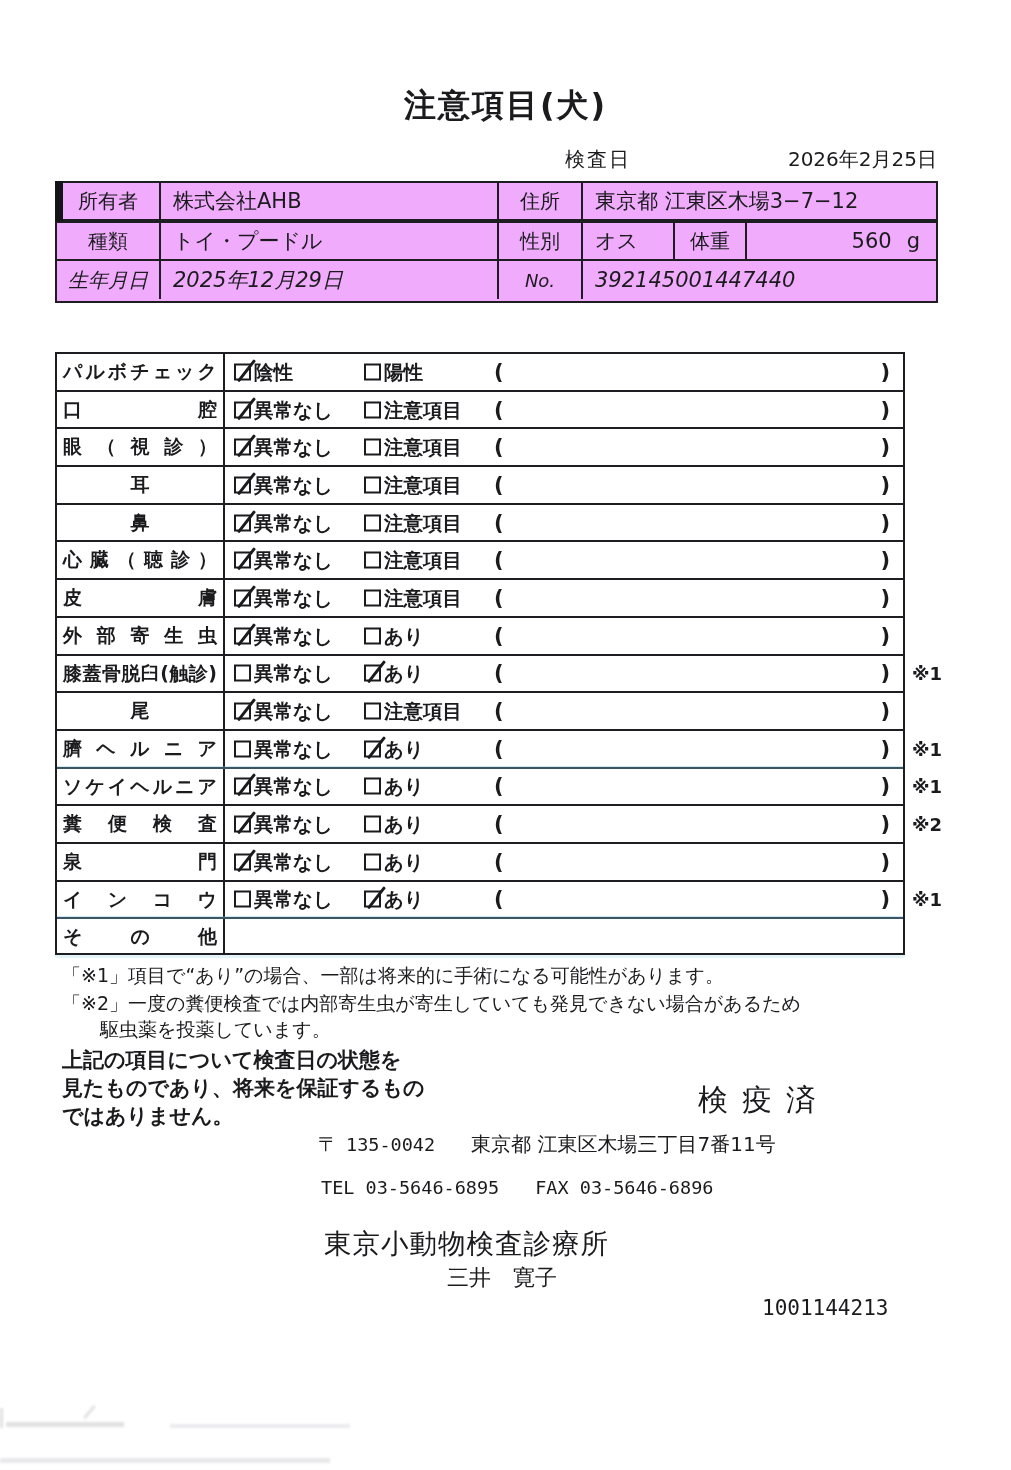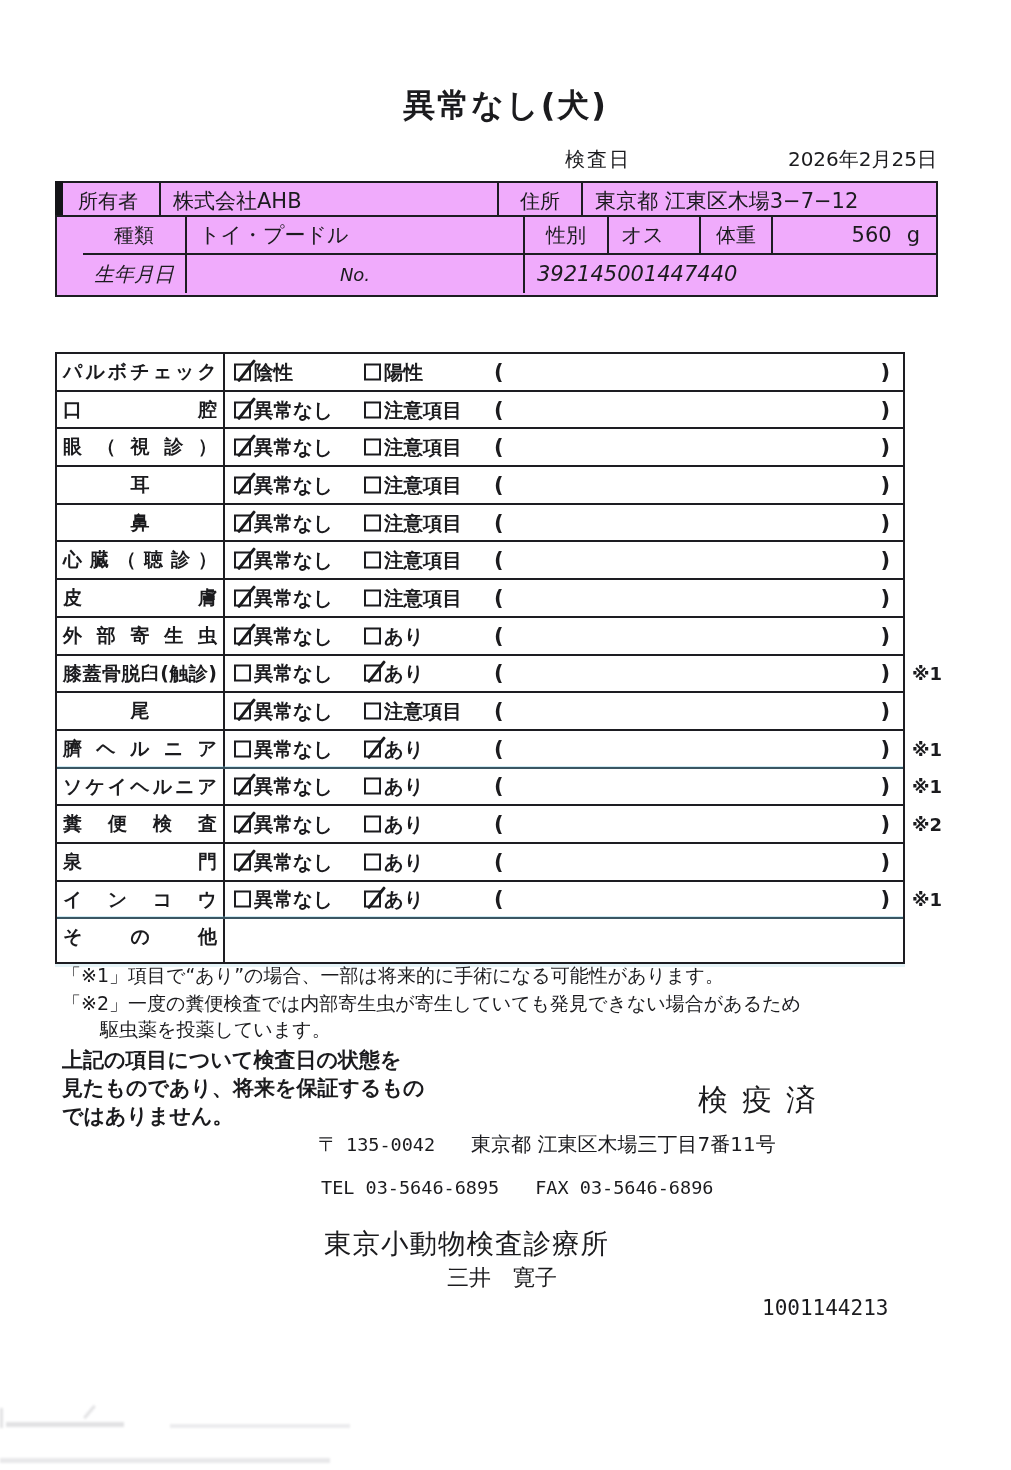--- a/index.html
+++ b/index.html
@@ -20,33 +20,33 @@
   .htable{position:absolute;left:55px;width:883px;border:2px solid var(--line);box-sizing:border-box;background:#f0abfc;}
   .trow{display:grid;box-sizing:border-box;}
   .cell{display:flex;align-items:center;box-sizing:border-box;font-size:20px;white-space:nowrap;overflow:visible;}
   .cell.lab{justify-content:center;}
   .cell.val{justify-content:flex-start;padding-left:12px;font-size:21px;}
   .cell.bR{border-right:2px solid var(--line);}
   .cell.num{font-size:21px;}
   #ownerTable{top:181px;height:40px;}
   #ownerTable .trow{grid-template-columns:104px 338px 84px 1fr;height:36px;}
   .owner-bar{position:absolute;left:-2px;top:-2px;bottom:-2px;width:8px;background:#141418;}
-  #petTable{top:215px;height:82px;padding-left:26px;}
+  #petTable{top:221px;height:82px;}
   #petTable .r1{grid-template-columns:104px 338px 84px 92px 72px 1fr;height:38px;border-bottom:2px solid var(--line);}
   #petTable .r2{grid-template-columns:104px 338px 84px 1fr;height:38px;font-style:italic;}
   .weight-val{justify-content:flex-end;padding-right:16px;gap:15px;}
 
   .intro{position:absolute;left:62px;top:320px;font-size:19.5px;letter-spacing:0.3px;}
 
   
   .mtable{position:absolute;left:55px;top:352px;width:850px;border:2px solid var(--line);
     box-sizing:border-box;background:#fff;box-shadow:0 3px 0 rgba(130,200,220,0.22);}
   .mrow{display:grid;grid-template-columns:168px 1fr;height:37.7px;box-sizing:border-box;
     border-bottom:2px solid var(--line);position:relative;font-weight:bold;}
-  .mrow:last-child{border-bottom:none;height:43px;}
+  .mrow:last-child{border-bottom:none;height:34px;}
   .mrow.cyan-top{box-shadow:0 -3px 0 rgba(115,195,220,0.35);}
   .mitem{border-right:2px solid var(--line);box-sizing:border-box;padding:0 6px;
     font-size:19px;line-height:34.5px;white-space:nowrap;
     text-align:justify;text-align-last:justify;overflow:hidden;}
   .mitem.single{text-align-last:center;}
   .mopts{position:relative;}
   .opt{position:absolute;top:50%;transform:translateY(-50%);font-size:19.5px;white-space:nowrap;
     display:inline-flex;align-items:center;}
   .opt.o1{left:9px;}
   .opt.o2{left:139px;}
@@ -83,21 +83,21 @@
   .art.a2{left:6px;top:1422px;width:118px;height:5px;}
   .art.a3{left:170px;top:1424px;width:180px;height:4px;background:rgba(160,160,168,0.2);}
   .art.a4{left:0px;top:1458px;width:330px;height:5px;background:rgba(150,150,158,0.22);}
   .art.a5{left:0px;top:1408px;width:3px;height:20px;}
 </style>
 </head>
 <body>
 
 <div class="page">
 
-  <div class="doc-title">異常なし(犬)</div>
+  <div class="doc-title">注意項目(犬)</div>
 
   <div class="insp-date-label">検査日</div>
   <div class="insp-date-value">2026年2月25日</div>
 
   <div class="htable" id="ownerTable">
     <div class="owner-bar"></div>
     <div class="trow">
       <div class="cell lab bR">所有者</div>
       <div class="cell val bR">株式会社AHB</div>
       <div class="cell lab bR">住所</div>
@@ -112,20 +112,21 @@
       <div class="cell lab bR">性別</div>
       <div class="cell val bR">オス</div>
       <div class="cell lab bR">体重</div>
       <div class="cell num weight-val">
         <span>560</span>
         <span>g</span>
       </div>
     </div>
     <div class="trow r2">
       <div class="cell lab bR">生年月日</div>
+      <div class="cell val bR">2025年12月29日</div>
       <div class="cell lab bR" style="font-size:18px;">No.</div>
       <div class="cell val num">392145001447440</div>
     </div>
   </div>
 
 
   <div class="mtable" id="mtable">
       <div class="mrow">
       <div class="mitem">パルボチェック</div>
       <div class="mopts">

